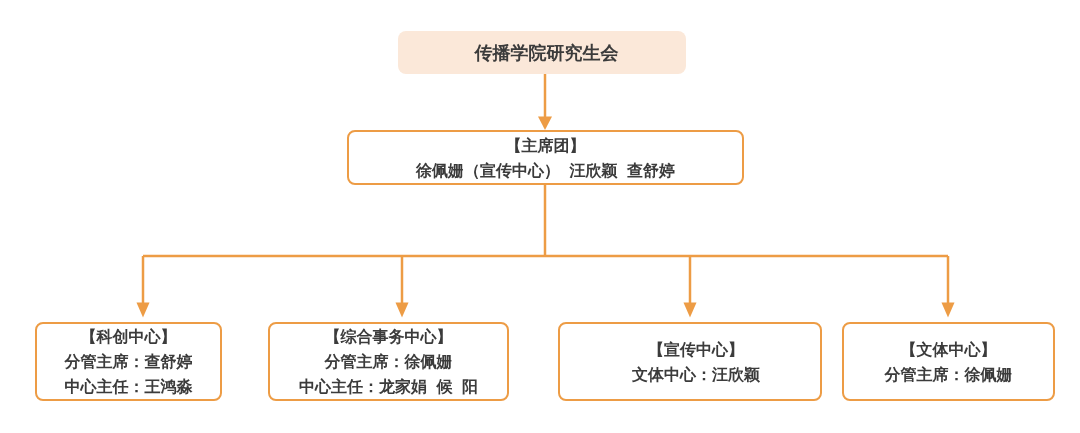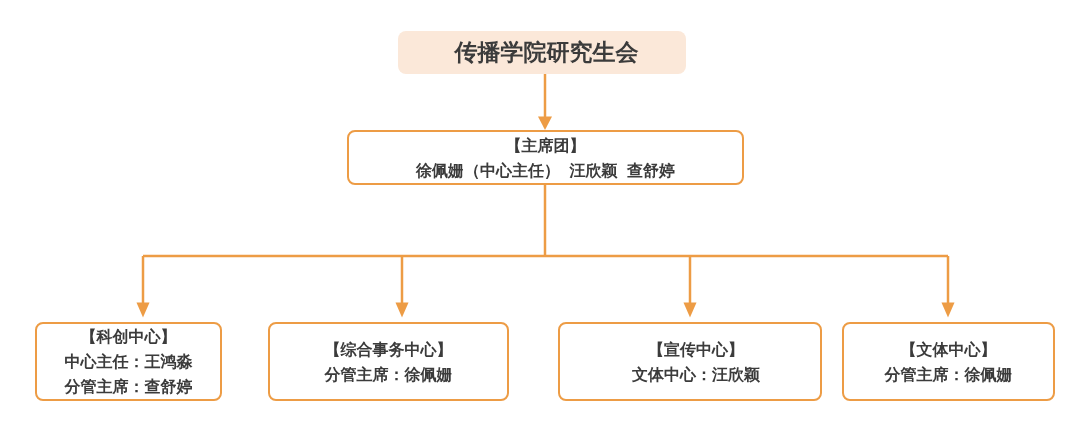--- a/index.html
+++ b/index.html
@@ -28,21 +28,21 @@
     text-align:center;
     font-weight:700;
     word-spacing:0.35em;
     white-space:nowrap;
   }
   .node .line{display:block;}
   .root-box{
     left:398px;top:31px;width:288px;height:43px;
     background:var(--fill);
     border-radius:8px;
-    font-size:23px;
+    font-size:18px;
     padding-left:9px;
   }
   .bordered{
     background:#fff;
     border:2.5px solid var(--accent);
     border-radius:8px;
     font-size:16px;
     line-height:25px;
   }
   .presidium-box{
@@ -77,32 +77,33 @@
     <path d="M948 256 V303" stroke="currentColor" stroke-width="2.5"></path>
     <polygon points="941.5,302.5 954.5,302.5 948,317.5" fill="currentColor"></polygon>
   </svg>
 
   <div class="node root-box">
     <span class="line">传播学院研究生会</span>
   </div>
 
   <div class="node bordered presidium-box">
     <span class="line">【主席团】</span>
-    <span class="line">徐佩姗（中心主任） 汪欣颖 查舒婷</span>
+    <span class="line">徐佩姗（宣传中心） 汪欣颖 查舒婷</span>
   </div>
 
   <div class="node bordered center-box c0">
     <span class="line">【科创中心】</span>
+    <span class="line">分管主席：查舒婷</span>
     <span class="line">中心主任：王鸿淼</span>
-    <span class="line">分管主席：查舒婷</span>
   </div>
 
   <div class="node bordered center-box c1">
     <span class="line">【综合事务中心】</span>
     <span class="line">分管主席：徐佩姗</span>
+    <span class="line">中心主任：龙家娟 候 阳</span>
   </div>
 
   <div class="node bordered center-box c2">
     <span class="line">【宣传中心】</span>
     <span class="line">文体中心：汪欣颖</span>
   </div>
 
   <div class="node bordered center-box c3">
     <span class="line">【文体中心】</span>
     <span class="line">分管主席：徐佩姗</span>

